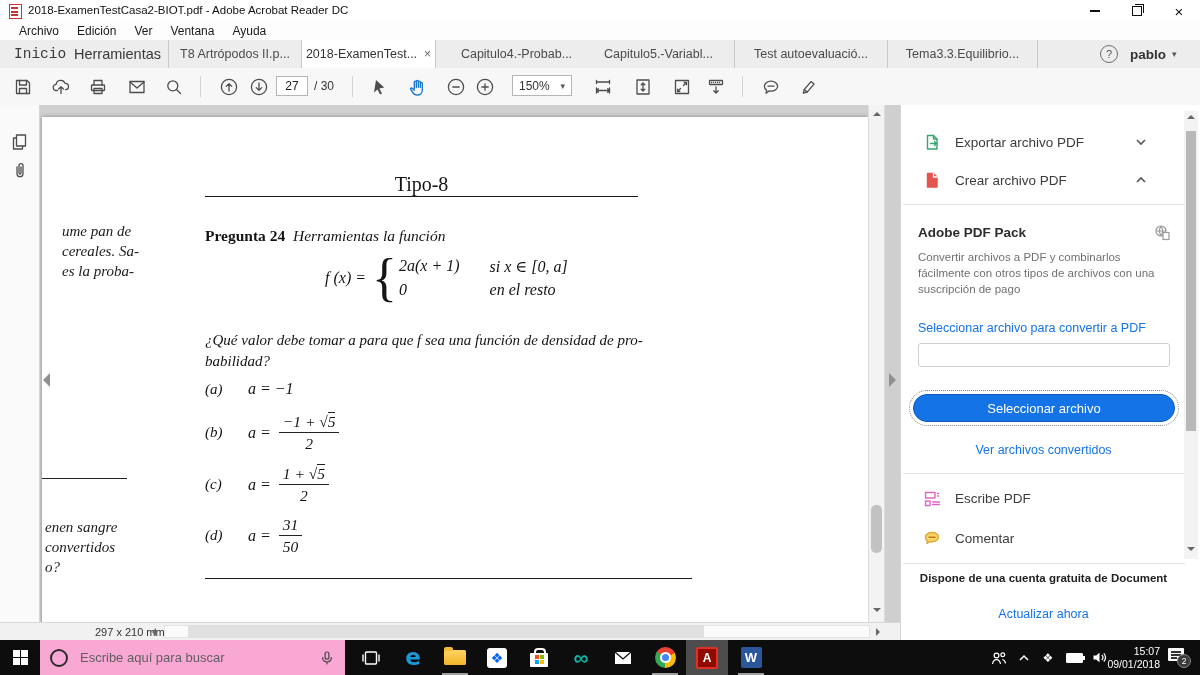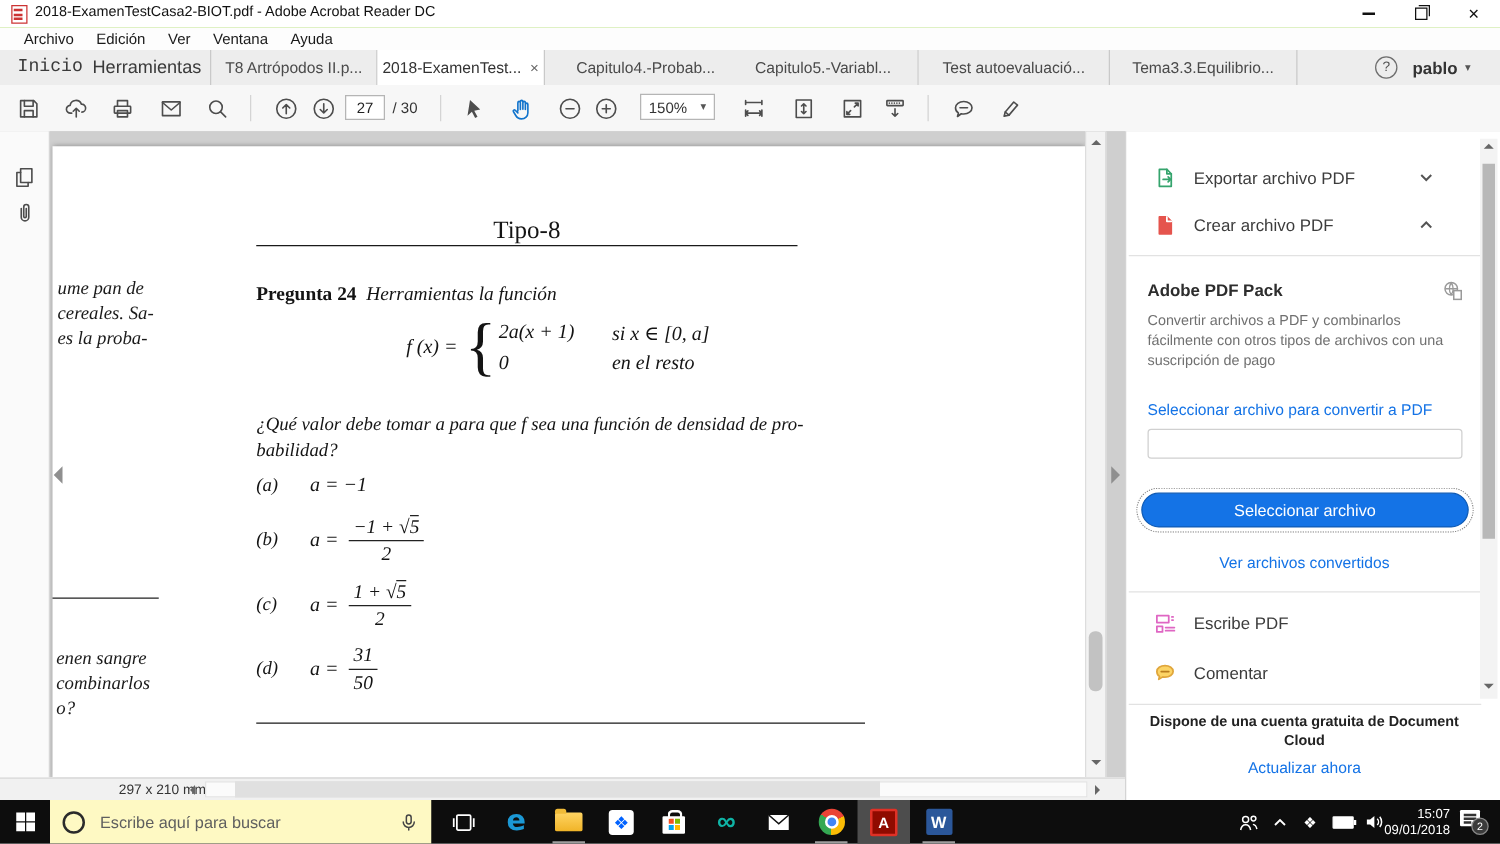--- a/index.html
+++ b/index.html
@@ -99,21 +99,21 @@
   .centerlink{left:0;width:285px;text-align:center;}
   .promo{left:10px;width:265px;text-align:center;font-size:11.5px;font-weight:700;color:#222;line-height:15px;}
   .pscroll{left:283px;top:6px;width:14px;height:448px;background:#f3f3f3;}
   .pthumb{left:2px;top:20px;width:10px;height:300px;background:#b8b8b8;}
   .pi{width:18px;height:18px;fill:none;stroke-width:1.4;stroke-linecap:round;stroke-linejoin:round;}
   
   .taskbar{left:0;top:640px;width:1200px;height:35px;background:#0d0d0d;}
   .startbtn{left:0;top:0;width:40px;height:35px;display:flex;align-items:center;justify-content:center;}
   .flag{width:15px;height:15px;display:grid;grid-template-columns:7px 7px;grid-template-rows:7px 7px;gap:1px;}
   .flag span{background:#fff;}
-  .searchbox{left:40px;top:0;width:305px;height:35px;background:#fef9c3;display:flex;align-items:center;padding:0 10px;box-sizing:border-box;gap:10px;}
+  .searchbox{left:40px;top:0;width:305px;height:35px;background:#f9a8d4;display:flex;align-items:center;padding:0 10px;box-sizing:border-box;gap:10px;}
   .ring{width:14px;height:14px;border:2px solid #2b2b2b;border-radius:50%;flex:none;}
   .searchinput{flex:1;border:none;outline:none;font-size:13px;color:#444;background:transparent;font-family:"Liberation Sans",sans-serif;}
   .searchinput::placeholder{color:#5f5f5f;opacity:1;}
   .tile{top:0;width:42px;height:35px;display:flex;align-items:center;justify-content:center;}
   .tile.activeapp{background:#4d4d4d;}
   .underline{top:33px;height:2px;background:#9e9e9e;}
   .edge{color:#1b98d5;font-size:23px;font-weight:700;line-height:23px;font-family:"DejaVu Sans",sans-serif;}
   .inf{color:#0fb3a5;font-size:21px;font-weight:700;line-height:21px;}
   .folder{width:22px;height:15px;background:linear-gradient(#ffd463,#f0b428);border-radius:1.5px;position:relative;}
   .folder:before{content:"";position:absolute;left:0;top:-3px;width:9px;height:4px;background:#f0bb38;border-radius:2px 2px 0 0;}
@@ -318,29 +318,29 @@
     <div class="ab sbtn" style="top:53px;">
       <svg class="ti" viewBox="0 0 20 20">
           <path d="M7 6.8v6.9a3 3 0 0 0 6 0V5.6a2 2 0 0 0-4 0v7.5a1 1 0 0 0 2 0V6.8"></path>
         </svg>
       </div>
   </div>
 
   <div class="ab docview">
     <div class="ab page">
 
-      <div class="ab frag" style="left:4px;top:104px;">
+      <div class="ab frag" style="left:20px;top:104px;">
         <div>ume pan de</div>
         <div>cereales. Sa-</div>
         <div>es la proba-</div>
       </div>
       <div class="ab fragline" style="left:0;top:361px;width:85px;"></div>
       <div class="ab frag" style="left:3px;top:400px;">
         <div>enen sangre</div>
-        <div>combinarlos</div>
+        <div>convertidos</div>
         <div>o?</div>
       </div>
 
       <div class="ab pdfhead">Tipo-8</div>
       <div class="ab rule" style="left:163px;top:79px;width:433px;"></div>
       <div class="ab pregunta">
         <b>Pregunta 24</b>&nbsp;
         <i>Herramientas la función</i>
       </div>
       <div class="ab math">
@@ -454,21 +454,20 @@
       <svg class="pi" viewBox="0 0 18 18">
           <path d="M9 3.5c3.6 0 6.5 2 6.5 4.6s-2.9 4.6-6.5 4.6c-.6 0-1.2 0-1.8-.2L4 14.5l.6-2.4C3.2 11.2 2.5 10 2.5 8.1 2.5 5.5 5.4 3.5 9 3.5z" fill="#fcd465" stroke="#e0a63c"></path>
           <path d="M6 8.2h6" stroke="#b97d1e"></path>
         </svg>
       <span class="prowlabel">Comentar</span>
     </div>
     <div class="ab pdiv" style="top:458px;"></div>
 
     <div class="ab promo" style="top:466px;">
       <div>Dispone de una cuenta gratuita de Document</div>
-      <div>Cloud</div>
     </div>
     <div class="ab bluelink centerlink" style="top:502px;">Actualizar ahora</div>
 
     <div class="ab pscroll">
       <div class="ab tri up" style="left:3px;top:4px;"></div>
       <div class="ab pthumb"></div>
       <div class="ab tri down" style="left:3px;top:436px;"></div>
     </div>
   </div>
 

